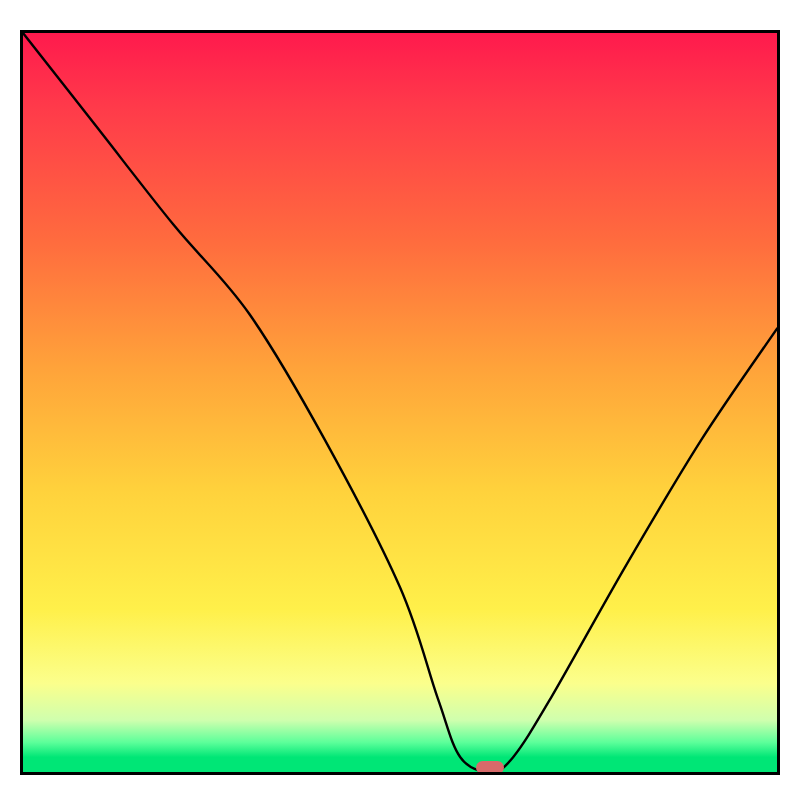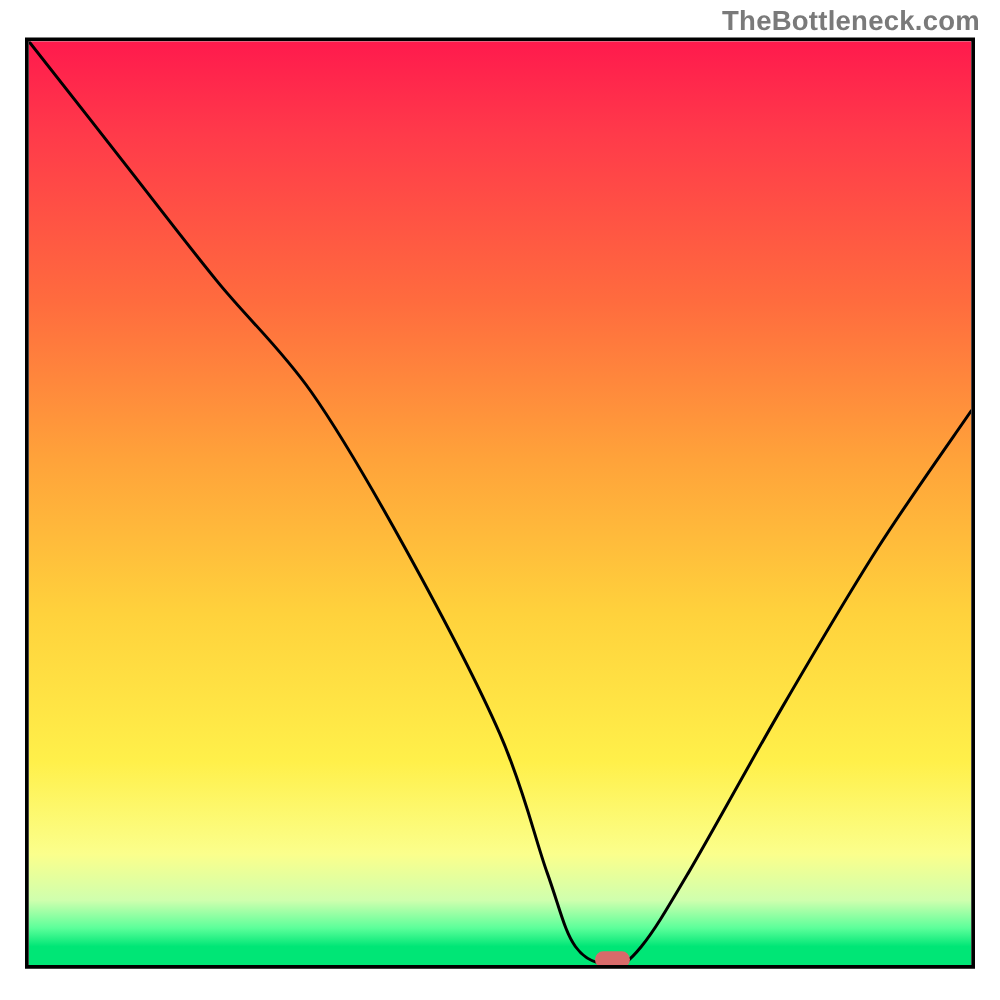--- a/index.html
+++ b/index.html
@@ -67,21 +67,20 @@
     font-size: 22px;
     font-weight: 600;
     color: #7a7a7a;
     letter-spacing: 0.2px;
   }
 </style>
 </head>
 <body>
 
 <div class="frame">
-  <div class="watermark">TheBottleneck.com</div>
 
   <div class="plot-area">
     <div class="gradient"></div>
 
     <svg class="curve" viewBox="0 0 754 739" preserveAspectRatio="none">
       <path id="curve-path" fill="none" stroke="#000" stroke-width="2.4" stroke-linecap="round" stroke-linejoin="round" d="M 0.0 0.0 C 12.6 16.0, 50.3 64.0, 75.4 96.1 C 100.5 128.1, 125.7 161.3, 150.8 192.1 C 175.9 222.9, 201.1 245.1, 226.2 280.8 C 251.3 316.5, 276.5 360.9, 301.6 406.4 C 326.7 452.0, 358.1 511.1, 377.0 554.3 C 395.9 597.4, 404.6 636.8, 414.7 665.1 C 424.8 693.4, 428.5 711.9, 437.3 724.2 C 446.1 736.5, 458.7 739.0, 467.5 739.0 C 476.3 739.0, 480.0 736.5, 490.1 724.2 C 500.2 711.9, 508.9 697.1, 527.8 665.1 C 546.6 633.1, 578.1 575.2, 603.2 532.1 C 628.3 489.0, 653.5 445.9, 678.6 406.4 C 703.7 367.0, 741.4 314.1, 754.0 295.6"></path>
     </svg>
 
     <div id="marker" class="marker" style="left: 453.48px; top: 728px; background: rgb(216, 106, 106);"></div>
   </div>

